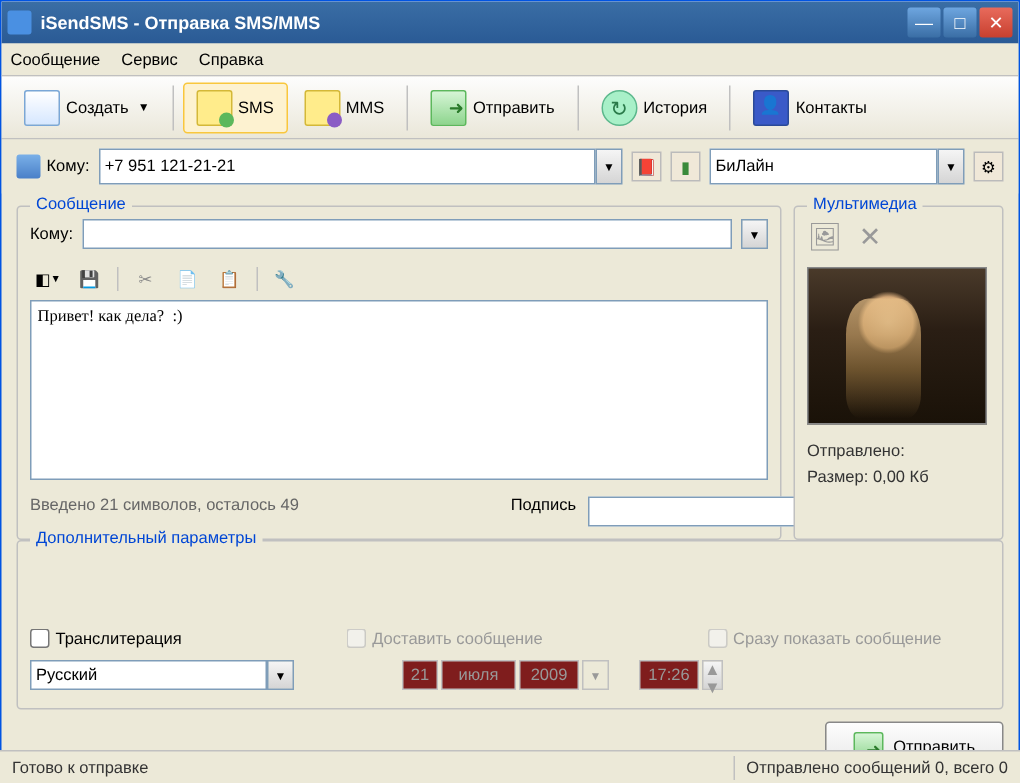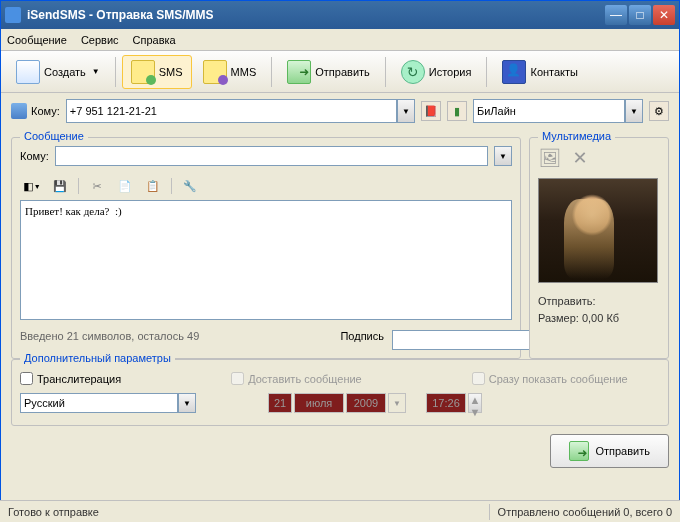--- a/index.html
+++ b/index.html
@@ -55,21 +55,21 @@
 .count-row .sig-combo input { flex:1; height:20px; border:1px solid #7f9db9; background:#fff; }
 .count-row .sig-combo .cb-btn { width:18px; height:20px; background:linear-gradient(#f5f5f5,#d5d5d5); border:1px solid #7f9db9; display:flex; align-items:center; justify-content:center; font-size:8px; cursor:pointer; }
 .mm-panel { width:140px; }
 .mm-tools { display:flex; gap:6px; margin-bottom:8px; }
 .mm-tools .mico { width:24px; height:24px; cursor:pointer; color:#999; font-size:18px; display:flex; align-items:center; justify-content:center; }
 .mm-img { width:120px; height:105px; background:#333; border:1px solid #888; margin-bottom:10px; background-image: radial-gradient(ellipse at 45% 35%, #f4d4a8 0%, #d4a878 18%, transparent 22%), linear-gradient(180deg, #4a3a2a 0%, #2a1e14 40%, #1a1208 100%); background-size: cover; position: relative; }
 .mm-img::after { content:''; position:absolute; left:25px; top:20px; width:50px; height:80px; background: linear-gradient(180deg, #e8c088 0%, #c8a068 30%, #8a6a3a 60%, transparent 100%); border-radius: 30% 30% 20% 20%; opacity:0.7; }
 .mm-info { color:#333; line-height:1.5; }
 .adv-grp { margin:0 10px; }
 .adv-row { display:flex; gap:20px; padding:4px 0; align-items:center; }
-.chk { display:flex; align-items:center; gap:4px; }
+.chk { display:flex; align-items:center; gap:4px;margin-top:46px; }
 .chk input { width:13px; height:13px; }
 .chk.disabled { color:#999; }
 .lang-combo { display:flex; width:176px; }
 .lang-combo input { flex:1; height:20px; border:1px solid #7f9db9; background:#fff; padding:1px 3px; }
 .lang-combo .cb-btn { width:18px; height:20px; background:linear-gradient(#f5f5f5,#d5d5d5); border:1px solid #7f9db9; font-size:8px; cursor:pointer; display:flex; align-items:center; justify-content:center; }
 .date-box { display:flex; gap:2px; }
 .date-box input { height:20px; border:1px solid #c0c0c0; background:#7f1d1d; padding:1px 3px; color:#999; text-align:center; }
 .date-box .spin { width:14px; height:20px; background:linear-gradient(#f5f5f5,#d5d5d5); border:1px solid #c0c0c0; font-size:7px; display:flex; flex-direction:column; }
 .date-box .spin div { flex:1; text-align:center; color:#999; }
 .send-row { display:flex; justify-content:flex-end; padding:8px 10px; }
@@ -177,21 +177,21 @@
     </div>
   </div>
   <div class="grp mm-panel">
     <div class="legend">Мультимедиа</div>
     <div class="mm-tools">
       <div class="mico">🖼</div>
       <div class="mico">✕</div>
     </div>
     <div class="mm-img"></div>
     <div class="mm-info">
-      <div><span>Отправить:</span> <span></span></div>
+      <div><span>Отправлено:</span> <span></span></div>
       <div><span>Размер:</span> <span>0,00 Кб</span></div>
     </div>
   </div>
 </div>
 
 <div class="grp adv-grp">
   <div class="legend">Дополнительный параметры</div>
   <div class="adv-row">
     <label class="chk">
       <input type="checkbox" style="">

